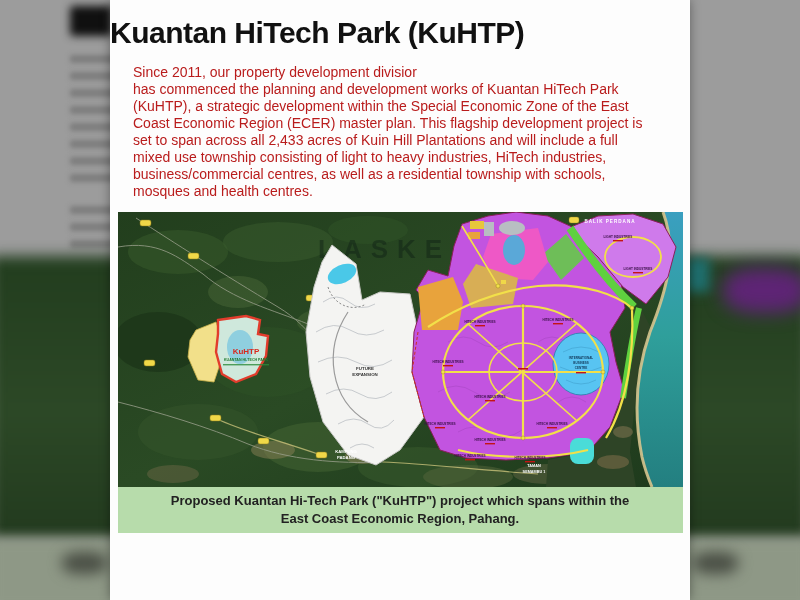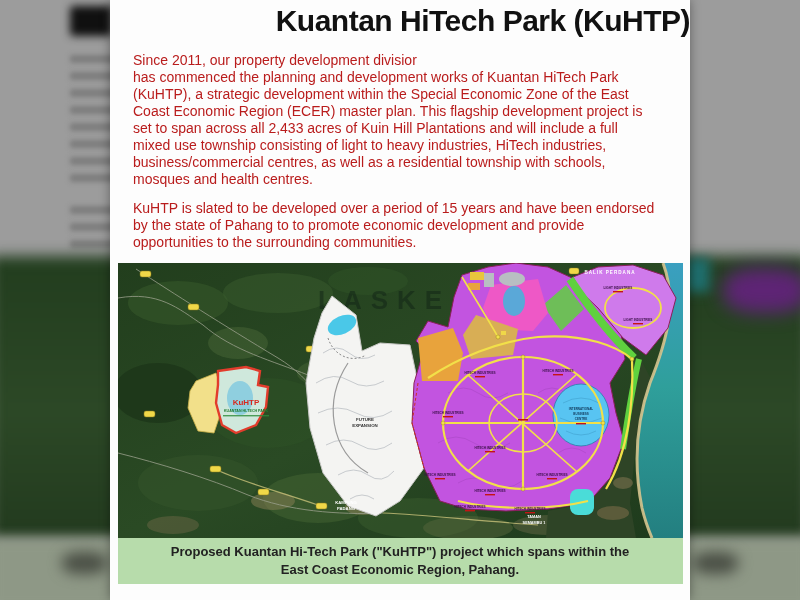--- a/index.html
+++ b/index.html
@@ -22,21 +22,21 @@
   .bb-foot.r{left:auto;right:-10px;}
   .bb-footblob{top:552px;width:45px;height:22px;background:#4a4f45;border-radius:40%;filter:blur(7px);}
   .bb-footblob.l{left:62px;}
   .bb-footblob.r{right:62px;}
 
   .card{
     position:absolute;left:110px;top:0;width:580px;height:600px;
     background:#fdfdfd;box-shadow:0 0 10px rgba(0,0,0,.38);
   }
   .card h1{
-    margin:4px 0 14px;text-align:right;
+    margin:16px 0 14px;text-align:left;
     font-size:30px;font-weight:800;color:#111;letter-spacing:-.5px;
   }
   .card p{
     margin:0 30px 12px 23px;max-width:524px;
     font-size:14px;line-height:17px;color:#b91c1c;font-weight:500;
   }
   .map-wrap{width:565px;height:275px;margin:12px auto 0;position:relative;background:#24421f;}
   .map-wrap svg{display:block;}
   .caption-box{
     width:565px;height:46px;margin:0 auto;background:#b7dcab;
@@ -74,21 +74,20 @@
   <div class="bb bb-purple"></div>
   <div class="bb bb-foot r"></div>
   <div class="bb bb-footblob r"></div>
 </div>
 
 <div class="card">
   <h1>Kuantan HiTech Park (KuHTP)</h1>
 
   <p><span>Since 2011, our property development divisior</span><br><span>has commenced the planning and development works of Kuantan HiTech Park (KuHTP), a strategic development within the Special Economic Zone of the East Coast Economic Region (ECER) master plan. This flagship development project is set to span across all 2,433 acres of Kuin Hill Plantations and will include a full mixed use township consisting of light to heavy industries, HiTech industries, business/commercial centres, as well as a residential township with schools, mosques and health centres.</span></p>
 
-  <p>KuHTP is slated to be developed over a period of 15 years and have been endorsed by the state of Pahang to to promote economic development and provide opportunities to the surrounding communities.</p>
 
   <div class="map-wrap">
     <svg viewBox="0 0 565 275" width="565" height="275" xmlns="http://www.w3.org/2000/svg">
       <defs>
         <linearGradient id="sea" x1="0" y1="0" x2="0" y2="1">
           <stop offset="0" stop-color="#3a9fc0"></stop>
           <stop offset="0.45" stop-color="#2f9f9b"></stop>
           <stop offset="1" stop-color="#237f80"></stop>
         </linearGradient>
         <linearGradient id="terr" x1="0" y1="0" x2="1" y2="1">

